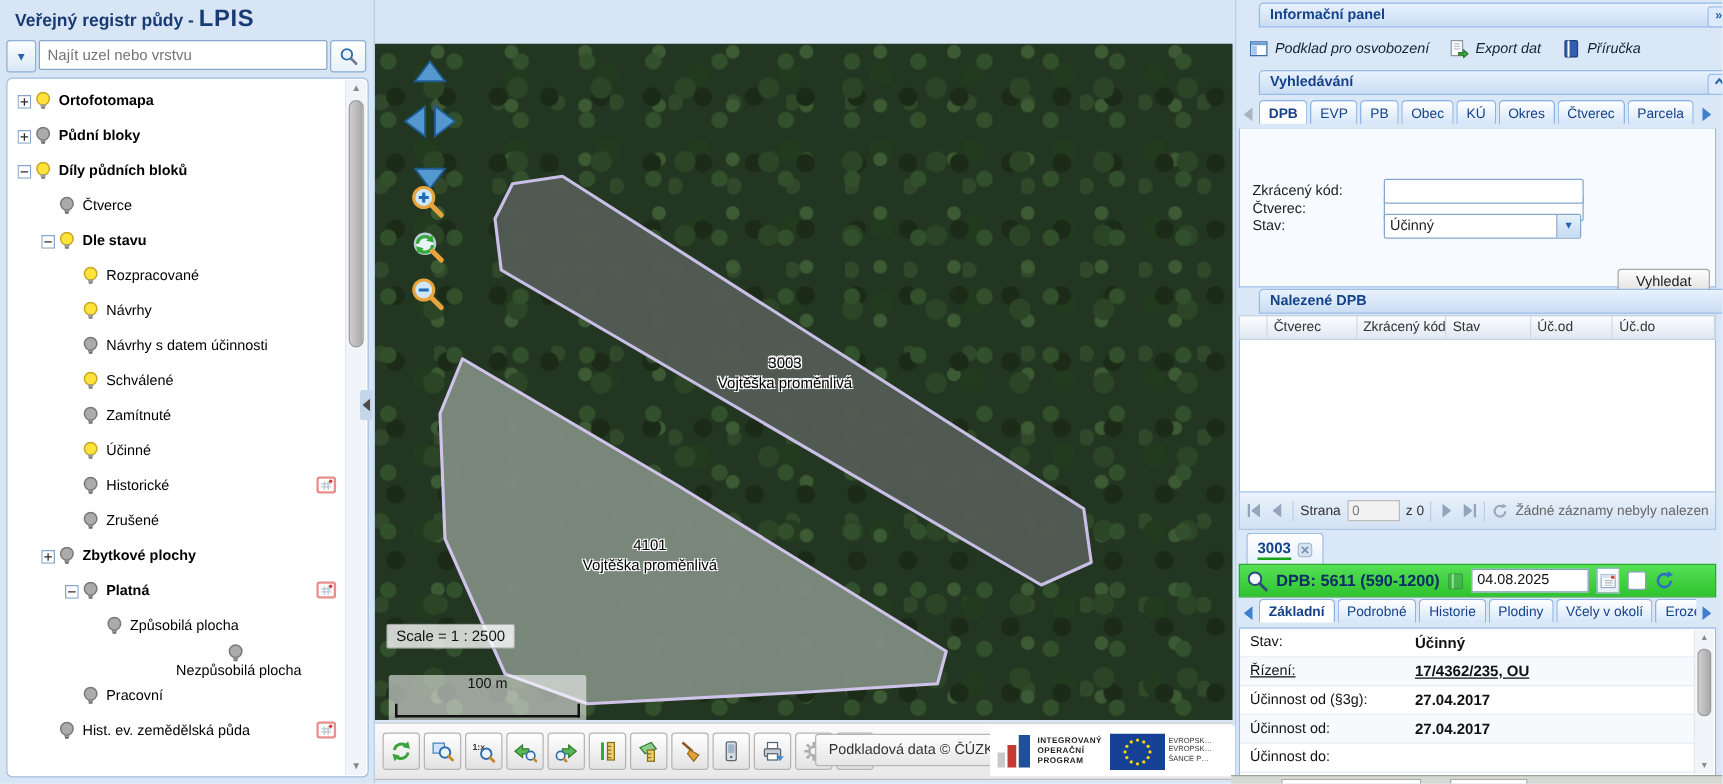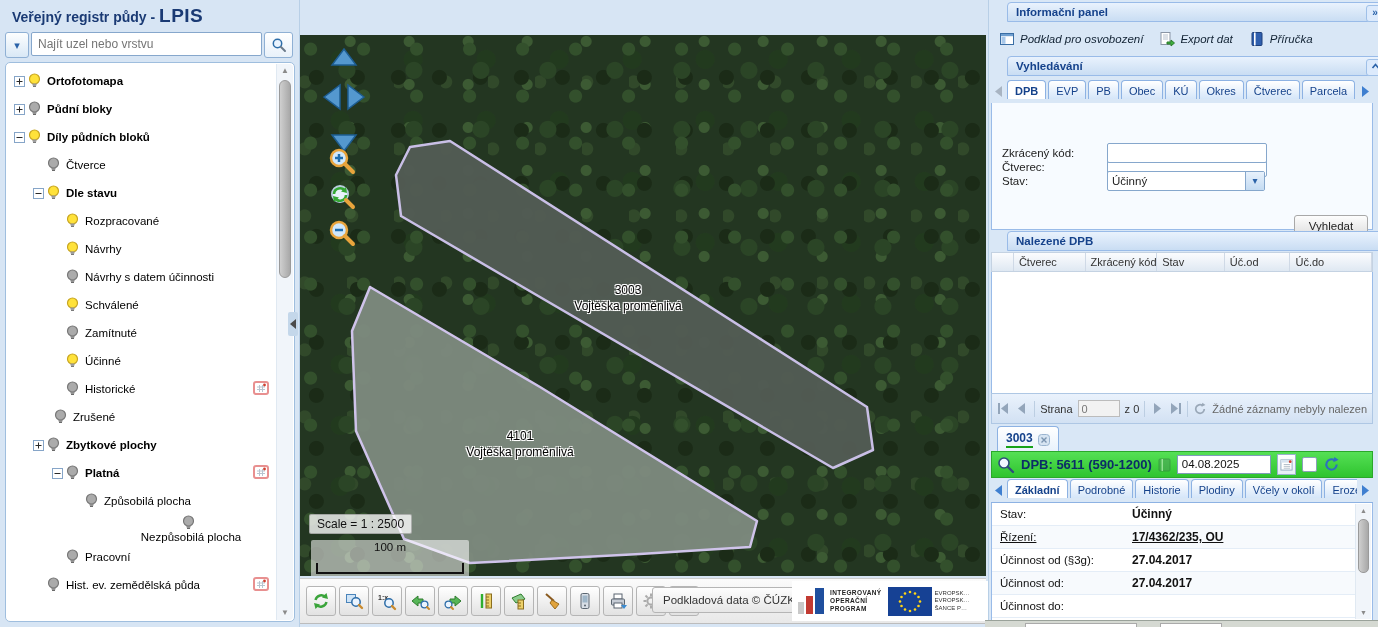--- a/index.html
+++ b/index.html
@@ -33,21 +33,21 @@
       radial-gradient(circle at 85% 15%, #3c5a33 0 5px, transparent 6px),
       radial-gradient(circle at 55% 40%, #223a1e 0 9px, transparent 10px),
       radial-gradient(circle at 10% 70%, #31492a 0 6px, transparent 7px);
     background-size:53px 47px,67px 59px,41px 53px,59px 43px,73px 61px,47px 67px;}
   .parcels{position:absolute;left:0;top:0;}
   .map-label{position:absolute;text-align:center;font-size:12px;color:#000;line-height:16px;
     text-shadow:-1px -1px 0 #fff,1px -1px 0 #fff,-1px 1px 0 #fff,1px 1px 0 #fff,0 0 2px #fff;}
   .pan-ctl{position:absolute;left:18px;top:10px;width:52px;height:110px;}
   .zoom-ctl{position:absolute;left:28px;top:108px;width:34px;}
   .zoom-ctl .zbtn{margin:4px 0;cursor:pointer;}
-  .scalebox{position:absolute;left:9px;top:479px;background:rgba(255,255,255,.78);border:1px solid rgba(120,120,120,.5);border-radius:2px;padding:2px 7px;font-size:12px;color:#111;}
+  .scalebox{position:absolute;left:9px;top:464px;background:rgba(255,255,255,.78);border:1px solid rgba(120,120,120,.5);border-radius:2px;padding:2px 7px;font-size:12px;color:#111;}
   .scalebar{position:absolute;left:11px;top:505px;width:158px;height:38px;background:rgba(255,255,255,.55);border-radius:2px;}
   .scalebar .bar{position:absolute;left:5px;right:5px;bottom:4px;height:9px;border-left:2px solid #111;border-right:2px solid #111;border-bottom:2px solid #111;}
   .scalebar .lbl{position:absolute;left:0;right:0;top:1px;text-align:center;font-size:11.5px;color:#111;}
   .collapse-handle{position:absolute;left:288px;top:312px;width:10px;height:24px;background:#c4d7ea;border-radius:2px;display:flex;align-items:center;justify-content:center;cursor:pointer;}
   
   .map-toolbar{position:absolute;left:300px;top:578px;width:686px;height:44px;background:linear-gradient(#fbfbfb,#e8e8e8);border-top:1px solid #cfcfcf;border-bottom:1px solid #bcbcbc;}
   .mtb-btns{position:absolute;left:6px;top:7px;display:flex;gap:3px;}
   .mtb-btn{width:28px;height:28px;background:linear-gradient(#ffffff,#e2e2e2);border:1px solid #b5b5b5;border-radius:3px;display:flex;align-items:center;justify-content:center;cursor:pointer;}
   .attr-btn{position:absolute;left:352px;top:8px;height:24px;background:linear-gradient(#fdfdfd,#e6e6e6);border:1px solid #b5b5b5;border-radius:3px;font-size:11.5px;color:#333;padding:0 10px;line-height:24px;cursor:pointer;}
   .logo-strip{position:absolute;left:492px;top:2px;width:192px;height:40px;background:#fff;display:flex;align-items:center;gap:6px;padding-left:6px;}
@@ -288,21 +288,21 @@
                 <rect x="1" y="1" width="14" height="12" rx="2" fill="#fff" stroke="#e89090" stroke-width="2"></rect>
                 <g stroke="#b8c4d0">
                   <line x1="4" y1="6" x2="12" y2="6"></line>
                   <line x1="4" y1="8.5" x2="12" y2="8.5"></line>
                   <line x1="6.5" y1="4" x2="6.5" y2="11"></line>
                   <line x1="9.5" y1="4" x2="9.5" y2="11"></line>
                 </g>
                 <circle cx="11.5" cy="4" r="1.4" fill="#d04030"></circle>
               </svg></div>
           </div>
-          <div class="trow" style="padding-left: 34px;">
+          <div class="trow" style="padding-left: 46px;">
             <span class="exp-sp"></span>
             <div class="ico">
               <svg width="15" height="16" viewBox="0 0 15 16">
                 <circle cx="7.5" cy="6" r="5" fill="#ababab" stroke="#787878" stroke-width="1.2"></circle>
                 <rect x="5.5" y="10.5" width="4" height="2" fill="#8a8a8a"></rect>
                 <rect x="6" y="12.5" width="3" height="1.5" fill="#6a6a6a"></rect>
               </svg>
             </div>
             <div class="tlabel">Zrušené</div>
           </div>

